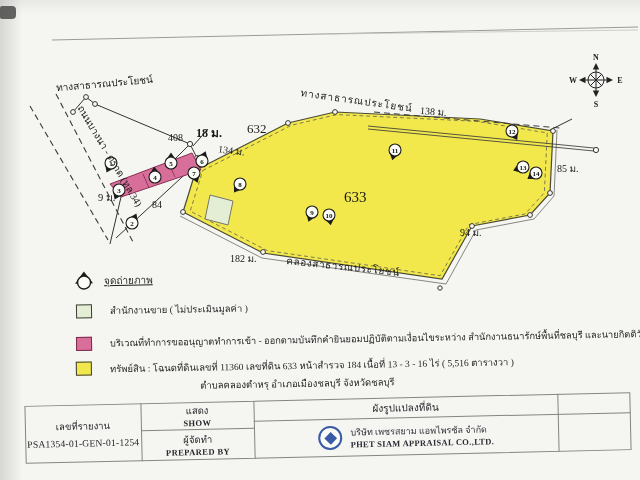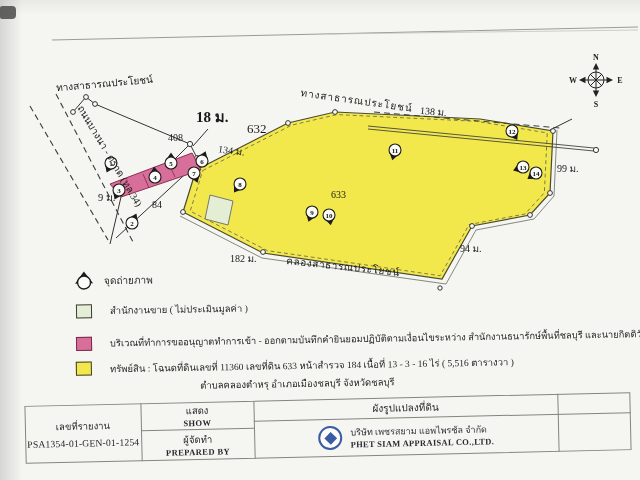--- a/index.html
+++ b/index.html
@@ -194,40 +194,40 @@
         <g transform="translate(536,173)">
           <polygon points="0,-10.5 -4.8,-3.5 4.8,-3.5" transform="rotate(235)" fill="#1c1c1c"></polygon>
           <circle r="6" fill="#fbfbf7" stroke="#1c1c1c" stroke-width="1.1"></circle>
           <text y="2.6" text-anchor="middle" font-size="7" font-weight="bold" fill="#111">14</text>
         </g>
       </g>
   </svg>
 
   <div class="lbl" style="left:56px;top:79px;transform:rotate(-5deg);">ทางสาธารณประโยชน์</div>
   <div class="lbl" style="left:168px;top:110px;margin-top:23px;">408</div>
-  <div class="lbl b" style="left:196px;top:110px;font-size:15px;">18 ม.</div>
+  <div class="lbl b" style="left:196px;top:127px;font-size:12px;">18 ม.</div>
   <div class="lbl" style="left:247px;top:122px;font-size:13px;">632</div>
   <div class="lbl" style="left:218px;top:146px;transform:rotate(7deg);">134 ม.</div>
   <div class="lbl" style="left:300px;top:96px;transform:rotate(8deg);letter-spacing:1px;">ทางสาธารณประโยชน์</div>
   <div class="lbl" style="left:420px;top:107px;transform:rotate(5deg);">138 ม.</div>
-  <div class="lbl" style="left:557px;top:164px;">99 ม.</div>
-  <div class="lbl" style="left:460px;top:244px;">94 ม.</div>
+  <div class="lbl" style="left:557px;top:164px;">85 ม.</div>
+  <div class="lbl" style="left:460px;top:228px;">94 ม.</div>
   <div class="lbl" style="left:230px;top:254px;">182 ม.</div>
   <div class="lbl" style="left:286px;top:262px;transform:rotate(6deg);letter-spacing:.6px;">คลองสาธารณประโยชน์</div>
-  <div class="lbl" style="left:331px;top:190px;font-size:10px;">633</div>
+  <div class="lbl" style="left:344px;top:190px;font-size:15px;">633</div>
   <div class="lbl" style="left:152px;top:200px;">84</div>
   <div class="lbl" style="left:98px;top:192px;font-size:10.5px;">9 ม.</div>
   <div class="lbl" style="left:84px;top:104px;transform:rotate(59deg);transform-origin:0 0;">ถนนบางนา - ตราด (ทล.34)</div>
 
   <div class="legend-row" style="left:72px;top:270px;transform:rotate(-1deg);">
     <svg width="26" height="20">
       <polygon points="12,1 3,13 21,13" fill="#1c1c1c"></polygon>
       <circle cx="12" cy="12" r="6.5" fill="#fbfbf7" stroke="#1c1c1c" stroke-width="1.4"></circle>
     </svg>
-    <div class="legend-text" style="margin-left:6px;font-size:10px;">จุดถ่ายภาพ</div>
+    <div class="legend-text" style="margin-left:6px;font-size:10px;text-decoration:underline;">จุดถ่ายภาพ</div>
   </div>
 
   <div class="legend-row" style="left:76px;top:302px;transform:rotate(-1deg);">
     <div class="swatch" style="background:var(--office-fill,#e3eed4);"></div>
     <div class="legend-text" style="margin-left:18px;">สำนักงานขาย ( ไม่ประเมินมูลค่า )</div>
   </div>
 
   <div class="legend-row" style="left:76px;top:330px;transform:rotate(-1deg);">
     <div class="swatch" style="background:var(--access-fill,#d86f9b);border-color:#7c2a49;"></div>
     <div class="legend-text" style="margin-left:18px;font-size:9.3px;">บริเวณที่ทำการขออนุญาตทำการเข้า - ออกตามบันทึกคำยินยอมปฏิบัติตามเงื่อนไขระหว่าง สำนักงานธนารักษ์พื้นที่ชลบุรี และนายกิตติวัชร์ (เจ้าของกรรมสิทธิ์ทรัพย์สิน)</div>

